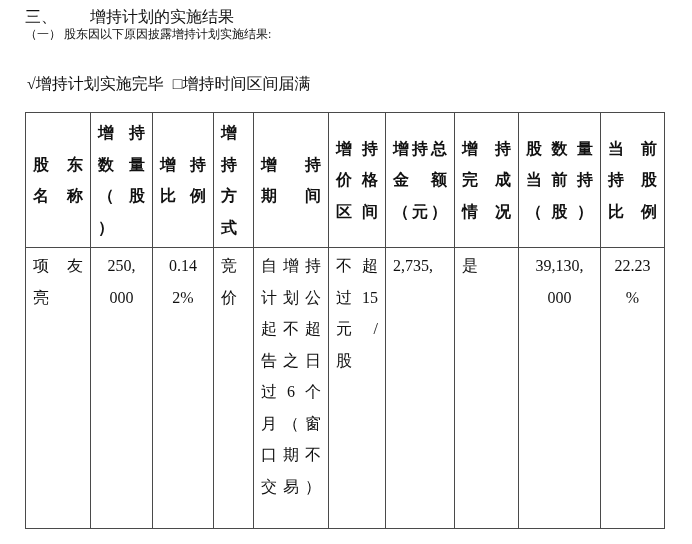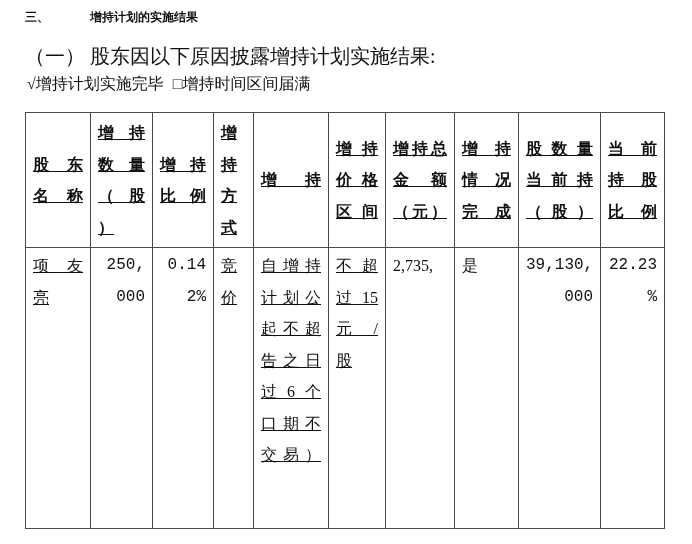--- a/index.html
+++ b/index.html
@@ -2,48 +2,48 @@
 <html><head>
 <meta charset="utf-8">
 <style>
   html,body{margin:0;padding:0;}
   body{
     width:692px;height:544px;position:relative;background:#ffffff;
     font-family:"Liberation Serif","DejaVu Serif",serif;
     color:#111111;overflow:hidden;
   }
   .doc-heading{
-    position:absolute;left:25px;top:6px;font-size:12px;font-weight:bold;
+    position:absolute;left:25px;top:6px;font-size:16px;font-weight:normal;
     line-height:22px;white-space:nowrap;
   }
   .doc-heading .hnum{display:inline-block;width:65px;}
   .doc-subheading{
-    position:absolute;left:25px;top:46px;font-size:20px;line-height:20px;white-space:nowrap;
+    position:absolute;left:25px;top:24px;font-size:12px;line-height:20px;white-space:nowrap;
   }
   .check-line{
     position:absolute;left:27px;top:74px;font-size:16px;line-height:20px;white-space:nowrap;
   }
   .check-line .opt2{margin-left:9px;}
   .tbl{
     position:absolute;left:25px;top:112px;
     display:grid;
     grid-template-columns:65px 62px 61px 40px 75px 57px 69px 64px 82px 64px;
     grid-template-rows:135px 281px;
     border-top:1px solid #4a4a4a;border-left:1px solid #4a4a4a;
     font-size:16px;
   }
   .cell{
     border-right:1px solid #4a4a4a;border-bottom:1px solid #4a4a4a;
     box-sizing:border-box;padding:0 7px;overflow:hidden;
   }
   .hc{display:flex;flex-direction:column;justify-content:center;font-weight:bold;}
   .dc{padding-top:2px;}
   .ln{line-height:31.5px;height:31.5px;}
-  .sp{text-align:justify;text-align-last:justify;text-decoration:underline;}
-  .rt{text-align:right;font-family:Liberation Mono, monospace;}
+  .sp{text-align:justify;text-align-last:justify;}
+  .rt{text-align:center;}
 </style>
 </head>
 <body>
 
 <div class="doc-heading">
   <span class="hnum">三、</span><span>增持计划的实施结果</span>
 </div>
 
 <div class="doc-subheading">（一） 股东因以下原因披露增持计划实施结果:</div>
 
@@ -68,35 +68,36 @@
     <div class="ln sp">比例</div>
   </div>
   <div class="cell hc">
     <div class="ln sp">增</div>
     <div class="ln sp">持</div>
     <div class="ln sp">方</div>
     <div class="ln sp">式</div>
   </div>
   <div class="cell hc">
     <div class="ln sp">增持</div>
+    <div class="ln sp">期间</div>
   </div>
   <div class="cell hc">
     <div class="ln sp">增持</div>
     <div class="ln sp">价格</div>
     <div class="ln sp">区间</div>
   </div>
   <div class="cell hc">
     <div class="ln sp">增持总</div>
     <div class="ln sp">金额</div>
     <div class="ln sp">（元）</div>
   </div>
   <div class="cell hc">
     <div class="ln sp">增持</div>
+    <div class="ln sp">完成</div>
     <div class="ln sp">情况</div>
-    <div class="ln sp">完成</div>
   </div>
   <div class="cell hc">
     <div class="ln sp">股数量</div>
     <div class="ln sp">当前持</div>
     <div class="ln sp">（股）</div>
   </div>
   <div class="cell hc">
     <div class="ln sp">当前</div>
     <div class="ln sp">持股</div>
     <div class="ln sp">比例</div>
@@ -117,20 +118,21 @@
   <div class="cell dc">
     <div class="ln sp">竞</div>
     <div class="ln sp">价</div>
   </div>
   <div class="cell dc">
     <div class="ln sp">自增持</div>
     <div class="ln sp">计划公</div>
     <div class="ln sp">起不超</div>
     <div class="ln sp">告之日</div>
     <div class="ln sp">过6个</div>
+    <div class="ln sp">月（窗</div>
     <div class="ln sp">口期不</div>
     <div class="ln sp">交易）</div>
   </div>
   <div class="cell dc">
     <div class="ln sp">不超</div>
     <div class="ln sp">过15</div>
     <div class="ln sp">元/</div>
     <div class="ln sp">股</div>
   </div>
   <div class="cell dc">

